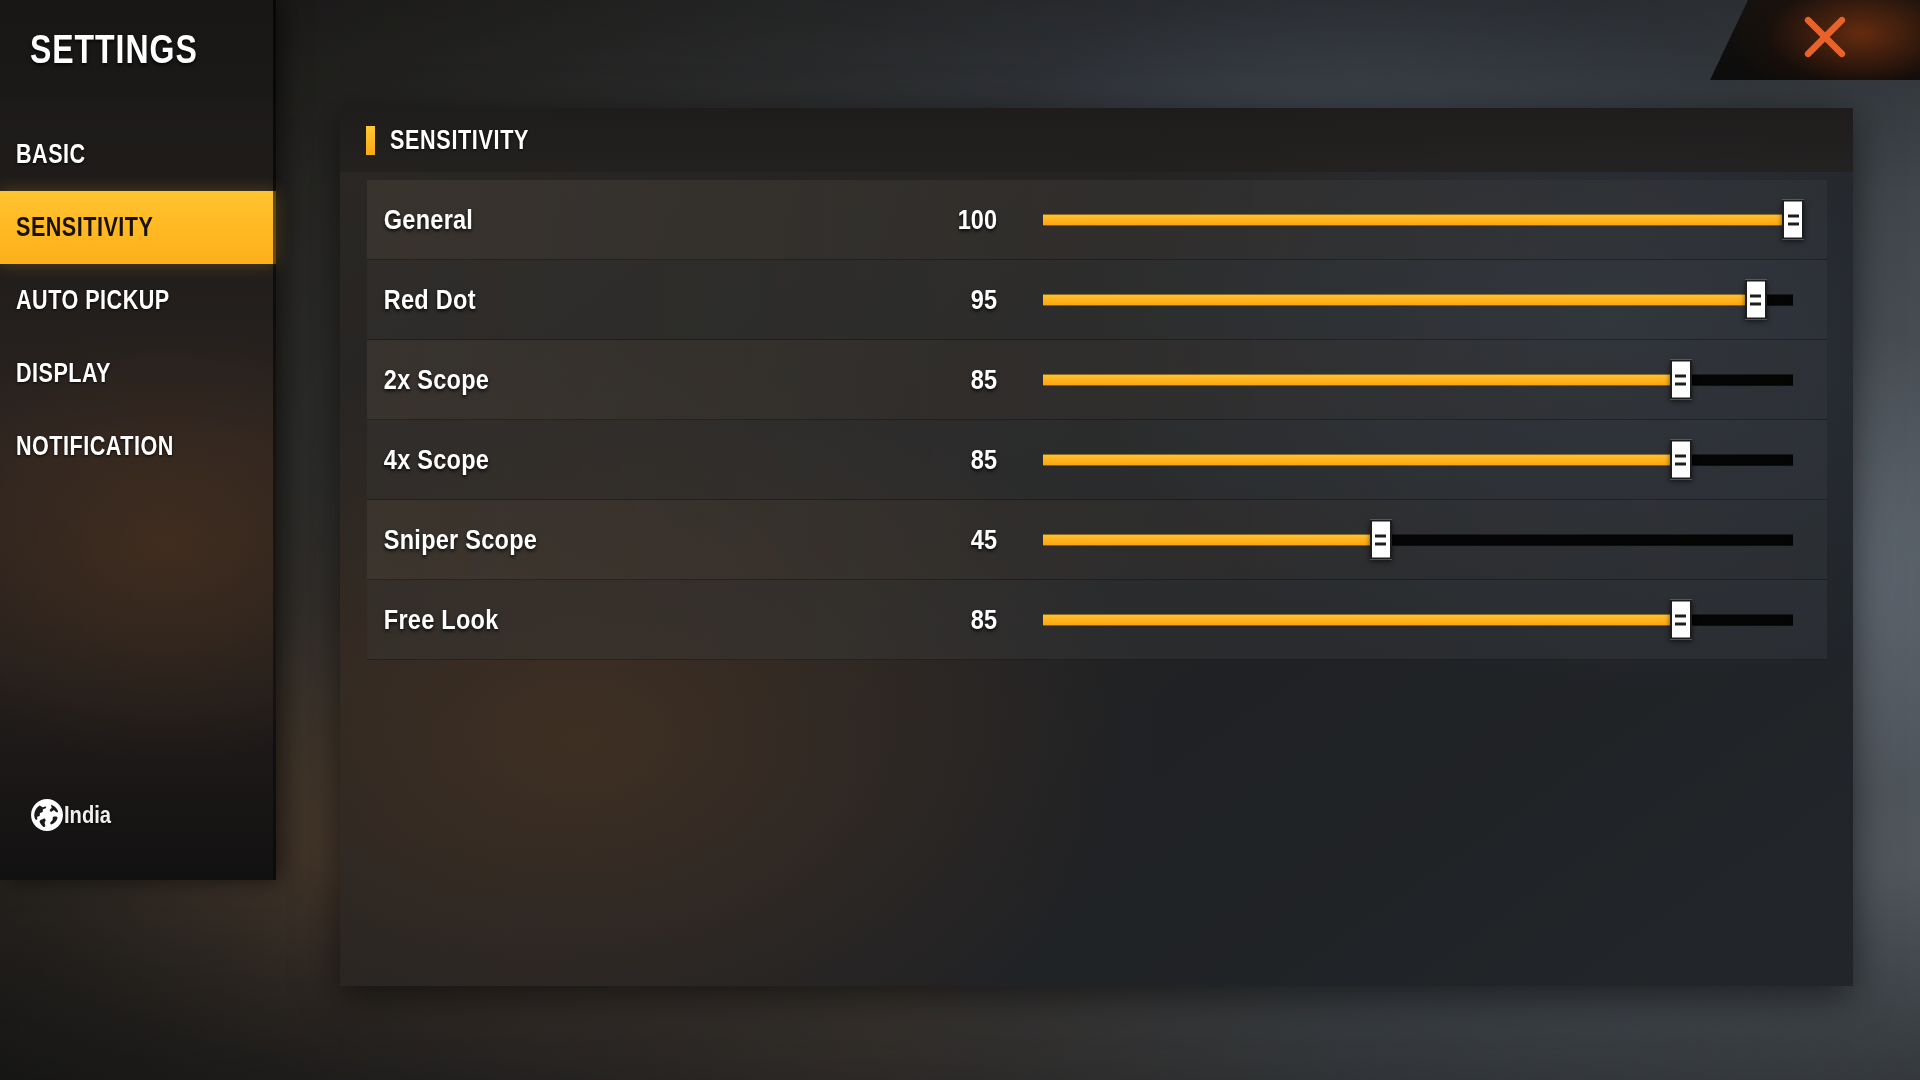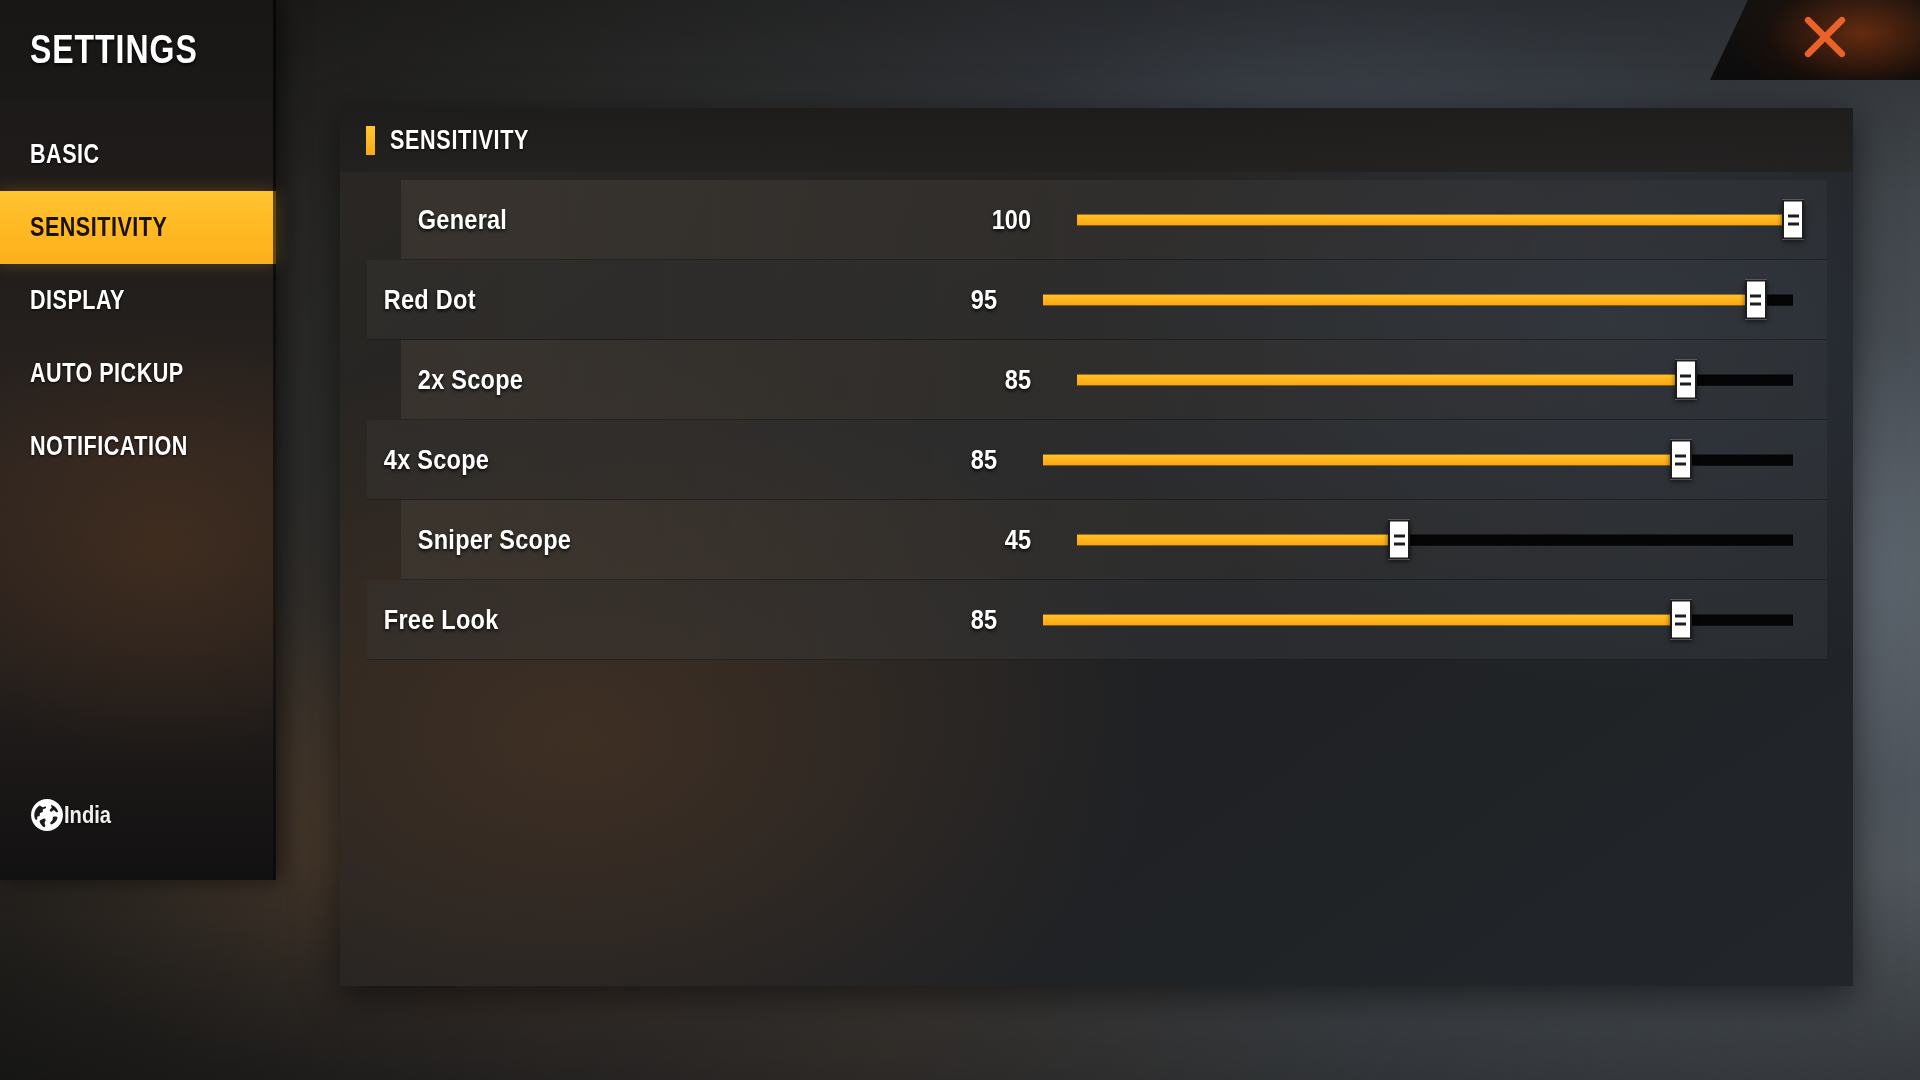--- a/index.html
+++ b/index.html
@@ -52,21 +52,21 @@
     text-shadow:0 2px 4px rgba(0,0,0,0.8);
   }
   .title-bg {
     position:absolute; left:0; top:0; width:276px; height:100px;
     background:linear-gradient(180deg,#191716 0%, #1b1918 100%);
   }
 
   .nav { position:absolute; left:0; top:118px; width:276px; }
   .nav-item {
     position:relative; height:73px; display:flex; align-items:center;
-    padding-left:30px; cursor:pointer;
+    padding-left:16px; cursor:pointer;
   }
   .nav-item .nav-label {
     font-size:27px; font-weight:700; color:#ffffff;
     letter-spacing:0.6px;
     transform:scaleX(0.80); transform-origin:left center;
     text-shadow:0 1px 3px rgba(0,0,0,0.85);
     white-space:nowrap;
   }
   .nav-item.active {
     background:linear-gradient(180deg,#ffc431 0%, #ffb822 55%, #fcb01b 100%);
@@ -124,21 +124,21 @@
     transform:scaleX(0.80); transform-origin:left center;
     text-shadow:0 1px 3px rgba(0,0,0,0.85);
   }
 
   .rows { position:absolute; left:27px; top:72px; width:1460px; }
 
   .srow {
     position:relative; height:80px; display:flex; align-items:center;
     border-bottom:1px solid rgba(0,0,0,0.30);
   }
-  .srow.odd  { background:linear-gradient(90deg, rgba(66,59,52,0.62) 0%, rgba(60,56,52,0.52) 40%, rgba(52,55,60,0.46) 100%);margin-left:34px; }
+  .srow.odd  { background:linear-gradient(90deg, rgba(66,59,52,0.62) 0%, rgba(60,56,52,0.52) 40%, rgba(52,55,60,0.46) 100%); }
   .srow.even { background:linear-gradient(90deg, rgba(54,52,50,0.46) 0%, rgba(58,58,58,0.40) 40%, rgba(56,60,66,0.40) 100%); }
 
   .srow-label {
     width:500px; padding-left:20px;
     font-size:28px; font-weight:700; color:#ffffff;
     letter-spacing:0.3px;
     transform:scaleX(0.84); transform-origin:left center;
     text-shadow:0 2px 4px rgba(0,0,0,0.85);
     white-space:nowrap;
   }
@@ -202,24 +202,24 @@
     <div class="settings-title">SETTINGS</div>
 
     <div class="nav">
       <div class="nav-item">
         <span class="nav-label">BASIC</span>
       </div>
       <div class="nav-item active">
         <span class="nav-label">SENSITIVITY</span>
       </div>
       <div class="nav-item">
+        <span class="nav-label">AUTO PICKUP</span>
+      </div>
+      <div class="nav-item">
         <span class="nav-label">DISPLAY</span>
-      </div>
-      <div class="nav-item">
-        <span class="nav-label">AUTO PICKUP</span>
       </div>
       <div class="nav-item">
         <span class="nav-label">NOTIFICATION</span>
       </div>
     </div>
 
     <div class="locale">
       <svg class="globe-icon" viewBox="0 0 32 32">
         <circle cx="16" cy="16" r="15" fill="#ffffff"></circle>
         <path fill="#1a1a1a" d="M9 7c1.6.3 2 1.6 3.3 1.7 1 .1 1.4-.8 2.4-.6.7.1.6 1.1.1 1.5-.8.6-2 .3-2.6 1.1-.5.7.2 1.5-.2 2.2-.5.8-1.9.5-2.5 1.2-.6.7.1 1.8-.4 2.5-.5.7-1.7.4-2.2 1.1-.5.8.3 1.8-.2 2.5-.3.4-.9.5-1.3.2C4.4 19.3 4 17.7 4 16c0-3.7 2-7 5-9z"></path>

